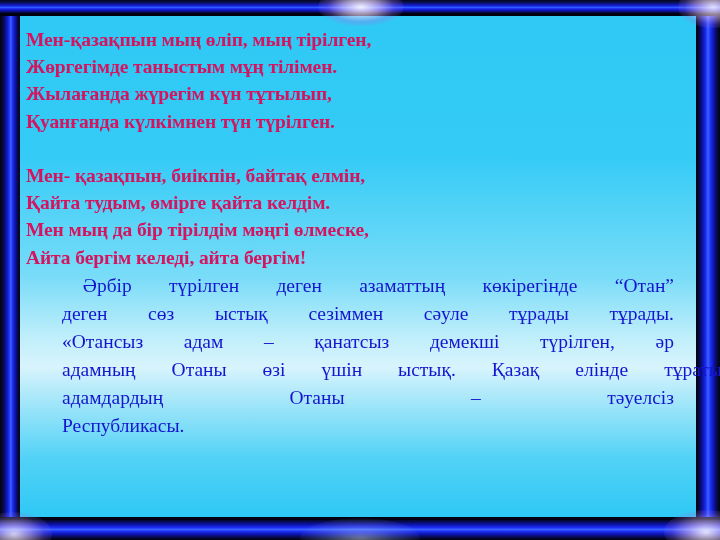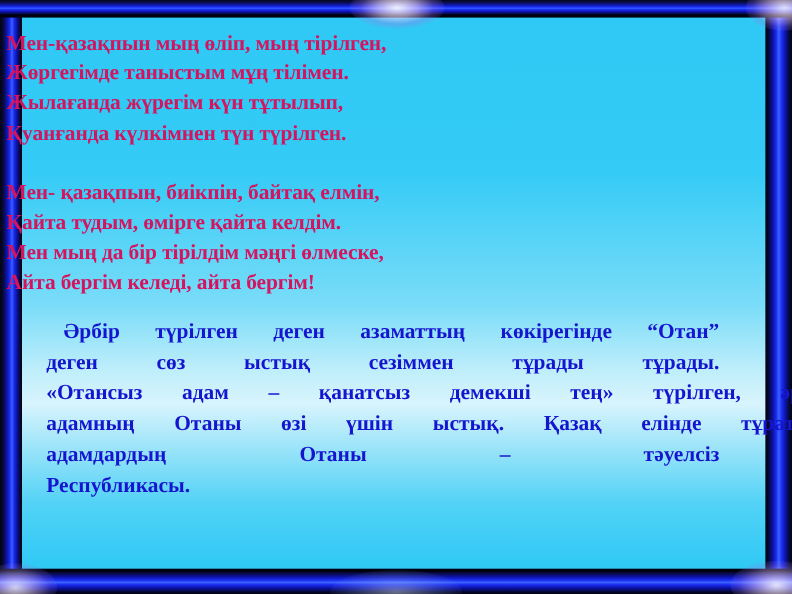--- a/index.html
+++ b/index.html
@@ -144,45 +144,45 @@
     left: 300px; bottom: -18px; width: 120px; height: 40px;
     background: radial-gradient(ellipse at center,
         rgba(220,235,255,.45) 0%,
         rgba(150,180,245,.26) 40%,
         rgba(30,60,180,0) 78%);
   }
 
   
   #body-text {
     position: absolute;
-    left: 6px;
+    left: 26px;
     top: 26px;
     width: 648px;
   }
 
   .verse-line {
     color: #d6135e;
     font-weight: bold;
     font-size: 19.5px;
     line-height: 27.2px;
     white-space: pre;
     letter-spacing: -0.1px;
   }
   .verse-line.blank {
     color: transparent;
   }
 
   .para {
     color: #1515cf;
-    font-weight: bold;
+    font-weight: normal;
     font-size: 19.5px;
     line-height: 28px;
     text-align: justify;
     text-indent: 36px;
-    margin-top: 17px;
+    margin-top: 1px;
     -webkit-hyphens: none;
     hyphens: none;
   }
   .para .ln {
     display: block;
     white-space: pre;
   }
   .para .ln.just {
     display: flex;
     justify-content: space-between;
@@ -239,31 +239,31 @@
         <span>азаматтың</span>
         <span>көкірегінде</span>
         <span>“Отан”</span>
       </span>
 
       <span class="ln just">
         <span>деген</span>
         <span>сөз</span>
         <span>ыстық</span>
         <span>сезіммен</span>
+        <span>сәуле</span>
         <span>тұрады</span>
         <span>тұрады.</span>
       </span>
 
       <span class="ln just">
         <span>«Отансыз</span>
         <span>адам</span>
         <span>–</span>
         <span>қанатсыз</span>
         <span>демекші</span>
-        <span>тең»</span>
         <span>түрілген,</span>
         <span>әр</span>
       </span>
 
       <span class="ln just">
         <span>адамның</span>
         <span>Отаны</span>
         <span>өзі</span>
         <span>үшін</span>
         <span>ыстық.</span>

